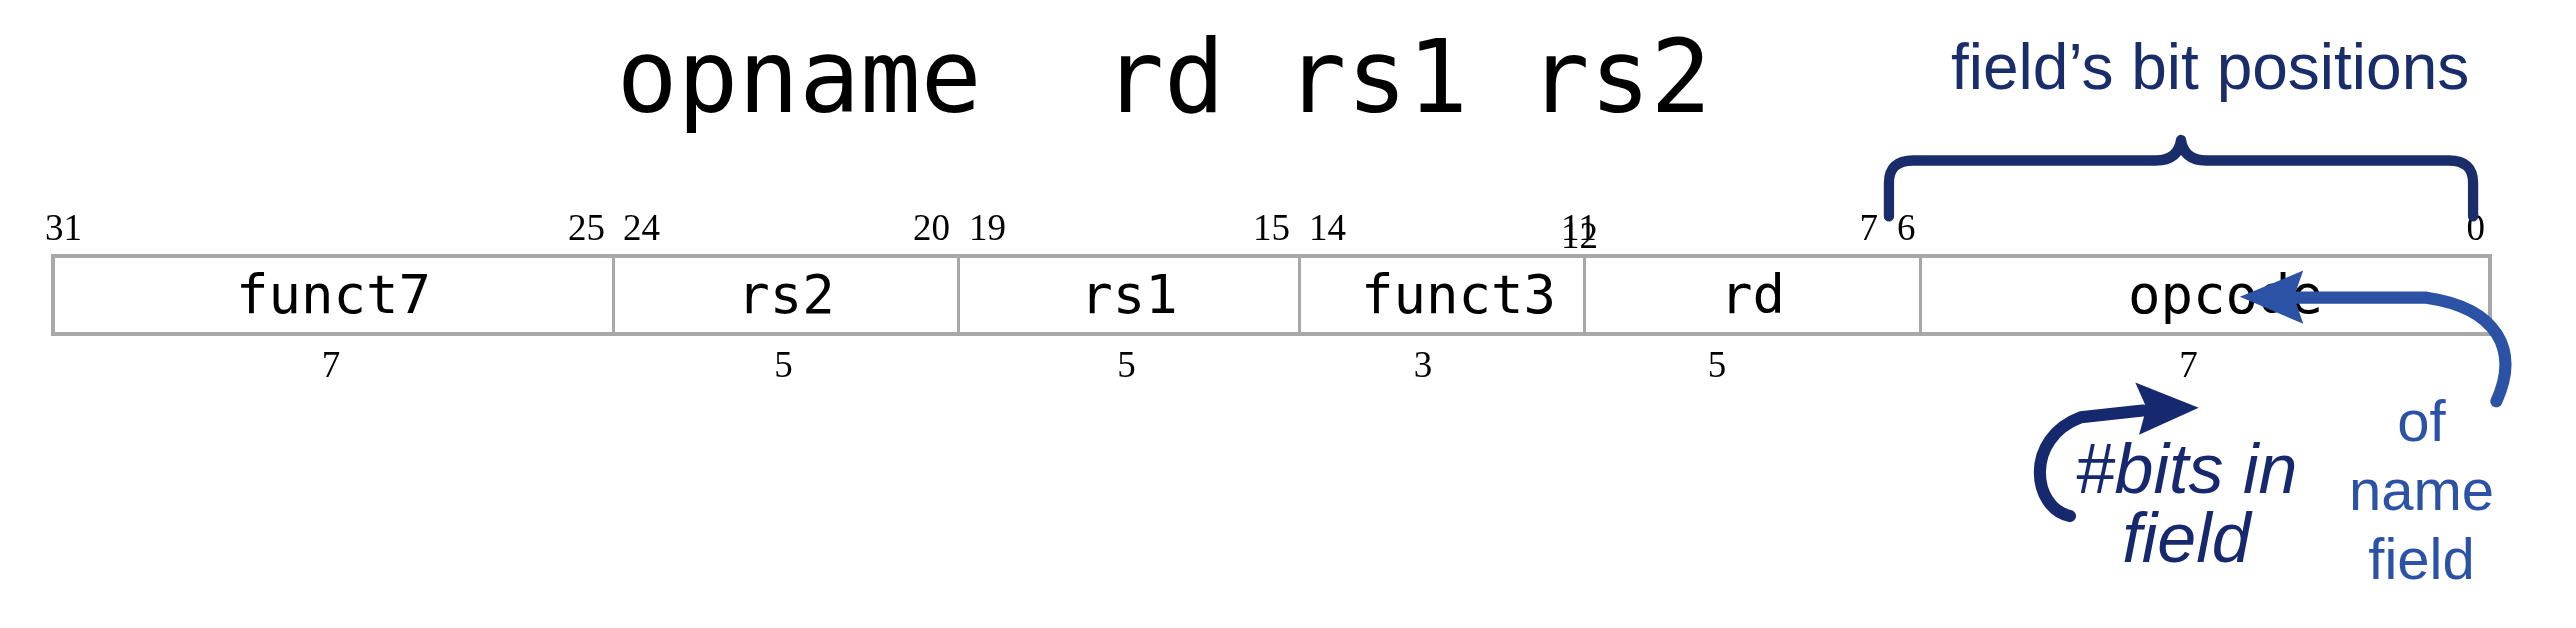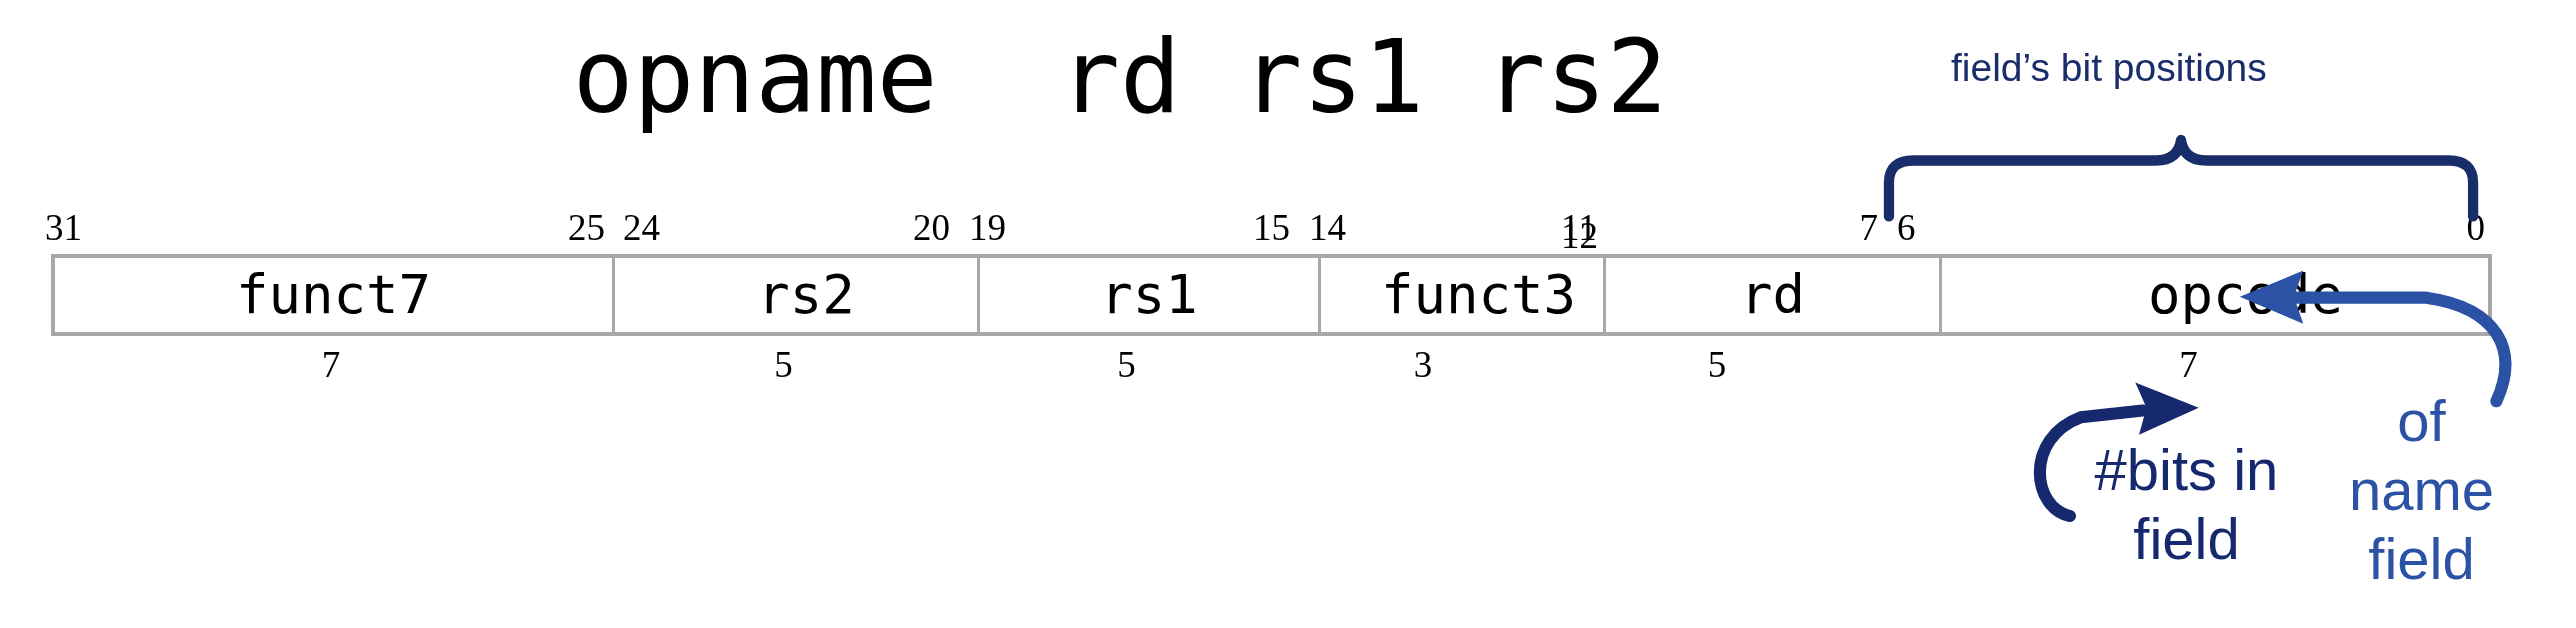--- a/index.html
+++ b/index.html
@@ -7,21 +7,21 @@
        font-family:"Liberation Serif",serif;}
 
   .stage{position:absolute;left:0;top:0;width:2576px;height:628px;}
 
   
   #instr-title{
     position:absolute; left:0; top:20.5px; width:2240px;
     text-align:center;
     font-family:"DejaVu Sans Mono","Liberation Mono",monospace;
     font-size:101px; line-height:112px; color:#000;
-    letter-spacing:0px; white-space:pre;
+    letter-spacing:0px; white-space:pre;padding-left:44px;
   }
 
   
   #bit-labels{position:absolute;left:0;top:0;width:2168px;height:628px;}
   .bitnum{
     position:absolute; top:207px;
     font-family:"Liberation Serif","DejaVu Serif",serif;
     font-size:37px; line-height:41px; color:#000; white-space:pre;
   }
   .bitnum.l{transform:translateX(0);}
@@ -59,26 +59,27 @@
   }
 
   
   .anno{
     position:absolute;
     font-family:"Liberation Sans","DejaVu Sans",sans-serif;
     white-space:pre;
   }
   #anno-bitpos{
     left:1951px; top:35px;
-    font-size:39px; line-height:65px; color:#1a2d6b;
+    font-size:64px; line-height:65px; color:#1a2d6b;
   }
   #anno-nbits{
     left:2070px; top:435px; width:233px;
-    font-size:58px; line-height:69px; color:#16286e;
+    font-size:70px; line-height:69px; color:#16286e;
     text-align:center;
+    font-style:italic;
   }
   #anno-nameof{
     left:2305px; top:386px; width:233px;
     font-size:58px; line-height:69px; color:#2b52a5;
     text-align:center;
   }
 
   svg.overlay{position:absolute;left:0;top:0;width:2576px;height:628px;
               pointer-events:none;overflow:visible;}
 </style>
@@ -101,21 +102,21 @@
       <span class="bitnum l" style="left: 1561px;">11</span>
       <span class="bitnum r" style="left: 1878px;">7</span>
       <span class="bitnum l" style="left: 1897px;">6</span>
       <span class="bitnum r" style="left: 2485px;">0</span>
     </div>
 
   <div id="field-box">
       <div class="field-cell" style="width: 560px; flex: 0 0 560px;">
         <span class="field-label">funct7</span>
       </div>
-      <div class="field-cell" style="width: 345px; flex: 0 0 345px; margin-left: 20px;">
+      <div class="field-cell" style="width: 345px; flex: 0 0 345px;">
         <span class="field-label">rs2</span>
       </div>
       <div class="field-cell" style="width: 341px; flex: 0 0 341px;">
         <span class="field-label">rs1</span>
       </div>
       <div class="field-cell" style="width: 252px; flex: 0 0 252px; margin-left: 33px;">
         <span class="field-label">funct3</span>
       </div>
       <div class="field-cell" style="width: 336px; flex: 0 0 336px;">
         <span class="field-label">rd</span>

